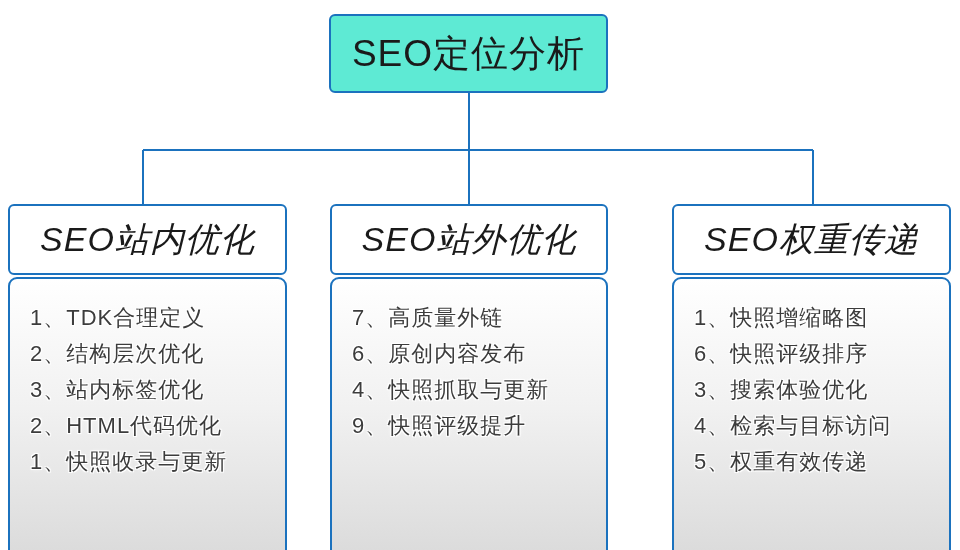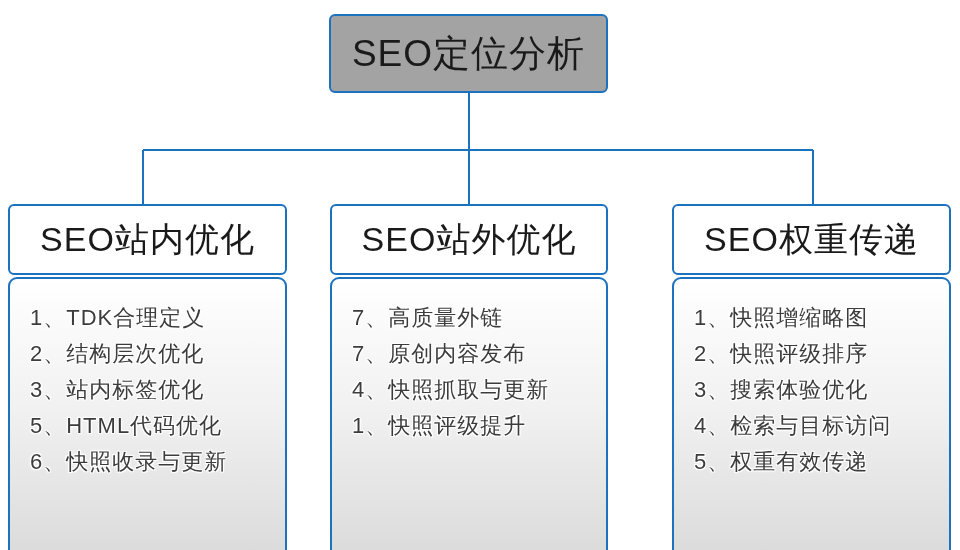--- a/index.html
+++ b/index.html
@@ -8,40 +8,40 @@
     width: 960px; height: 550px;
     background: #ffffff;
     font-family: "Liberation Sans", "DejaVu Sans", sans-serif;
     overflow: hidden;
   }
   .canvas { position: relative; width: 960px; height: 550px; background:#fff; }
   .connectors { position: absolute; left: 0; top: 0; width: 960px; height: 550px; }
 
   .root-box {
     position: absolute; left: 329px; top: 14px; width: 279px; height: 79px;
-    background: #a3a3a3;
+    background: #5eead4;
     border: 2px solid var(--accent);
     border-radius: 6px;
     display: flex; align-items: center; justify-content: center;
   }
   .root-box span {
     font-size: 37px; color: #1a1a1a; letter-spacing: 1px; white-space: nowrap;
   }
 
   .col { position: absolute; top: 204px; }
   .col-0 { left: 8px;   width: 279px; }
   .col-1 { left: 330px; width: 278px; }
   .col-2 { left: 672px; width: 279px; }
 
   .head-box {
     position: absolute; left: 0; top: 0; width: 100%; height: 71px;
     background: #ffffff;
     border: 2px solid var(--accent);
     border-radius: 6px;
-    display: flex; align-items: center; justify-content: center;
+    display: flex; align-items: center; justify-content: center; font-style: italic;
   }
   .head-box span {
     font-size: 34px; color: #1a1a1a; letter-spacing: 1px; white-space: nowrap;
   }
 
   .list-box {
     position: absolute; left: 0; top: 73px; width: 100%; height: 292px;
     background: linear-gradient(180deg, #ffffff 0%, #f1f1f1 45%, #d9d9d9 100%);
     border: 2px solid var(--accent);
     border-radius: 9px;
@@ -68,43 +68,43 @@
   </div>
 
   <div class="col col-0">
     <div class="head-box">
       <span>SEO站内优化</span>
     </div>
     <div class="list-box">
       <div class="list-item">1、TDK合理定义</div>
       <div class="list-item">2、结构层次优化</div>
       <div class="list-item">3、站内标签优化</div>
-      <div class="list-item">5、HTML代码优化</div>
-      <div class="list-item">6、快照收录与更新</div>
+      <div class="list-item">2、HTML代码优化</div>
+      <div class="list-item">1、快照收录与更新</div>
     </div>
   </div>
 
   <div class="col col-1">
     <div class="head-box">
       <span>SEO站外优化</span>
     </div>
     <div class="list-box">
       <div class="list-item">7、高质量外链</div>
-      <div class="list-item">7、原创内容发布</div>
+      <div class="list-item">6、原创内容发布</div>
       <div class="list-item">4、快照抓取与更新</div>
-      <div class="list-item">1、快照评级提升</div>
+      <div class="list-item">9、快照评级提升</div>
     </div>
   </div>
 
   <div class="col col-2">
     <div class="head-box">
       <span>SEO权重传递</span>
     </div>
     <div class="list-box">
       <div class="list-item">1、快照增缩略图</div>
-      <div class="list-item">2、快照评级排序</div>
+      <div class="list-item">6、快照评级排序</div>
       <div class="list-item">3、搜索体验优化</div>
       <div class="list-item">4、检索与目标访问</div>
       <div class="list-item">5、权重有效传递</div>
     </div>
   </div>
 
 </div>
 
 </body></html>

